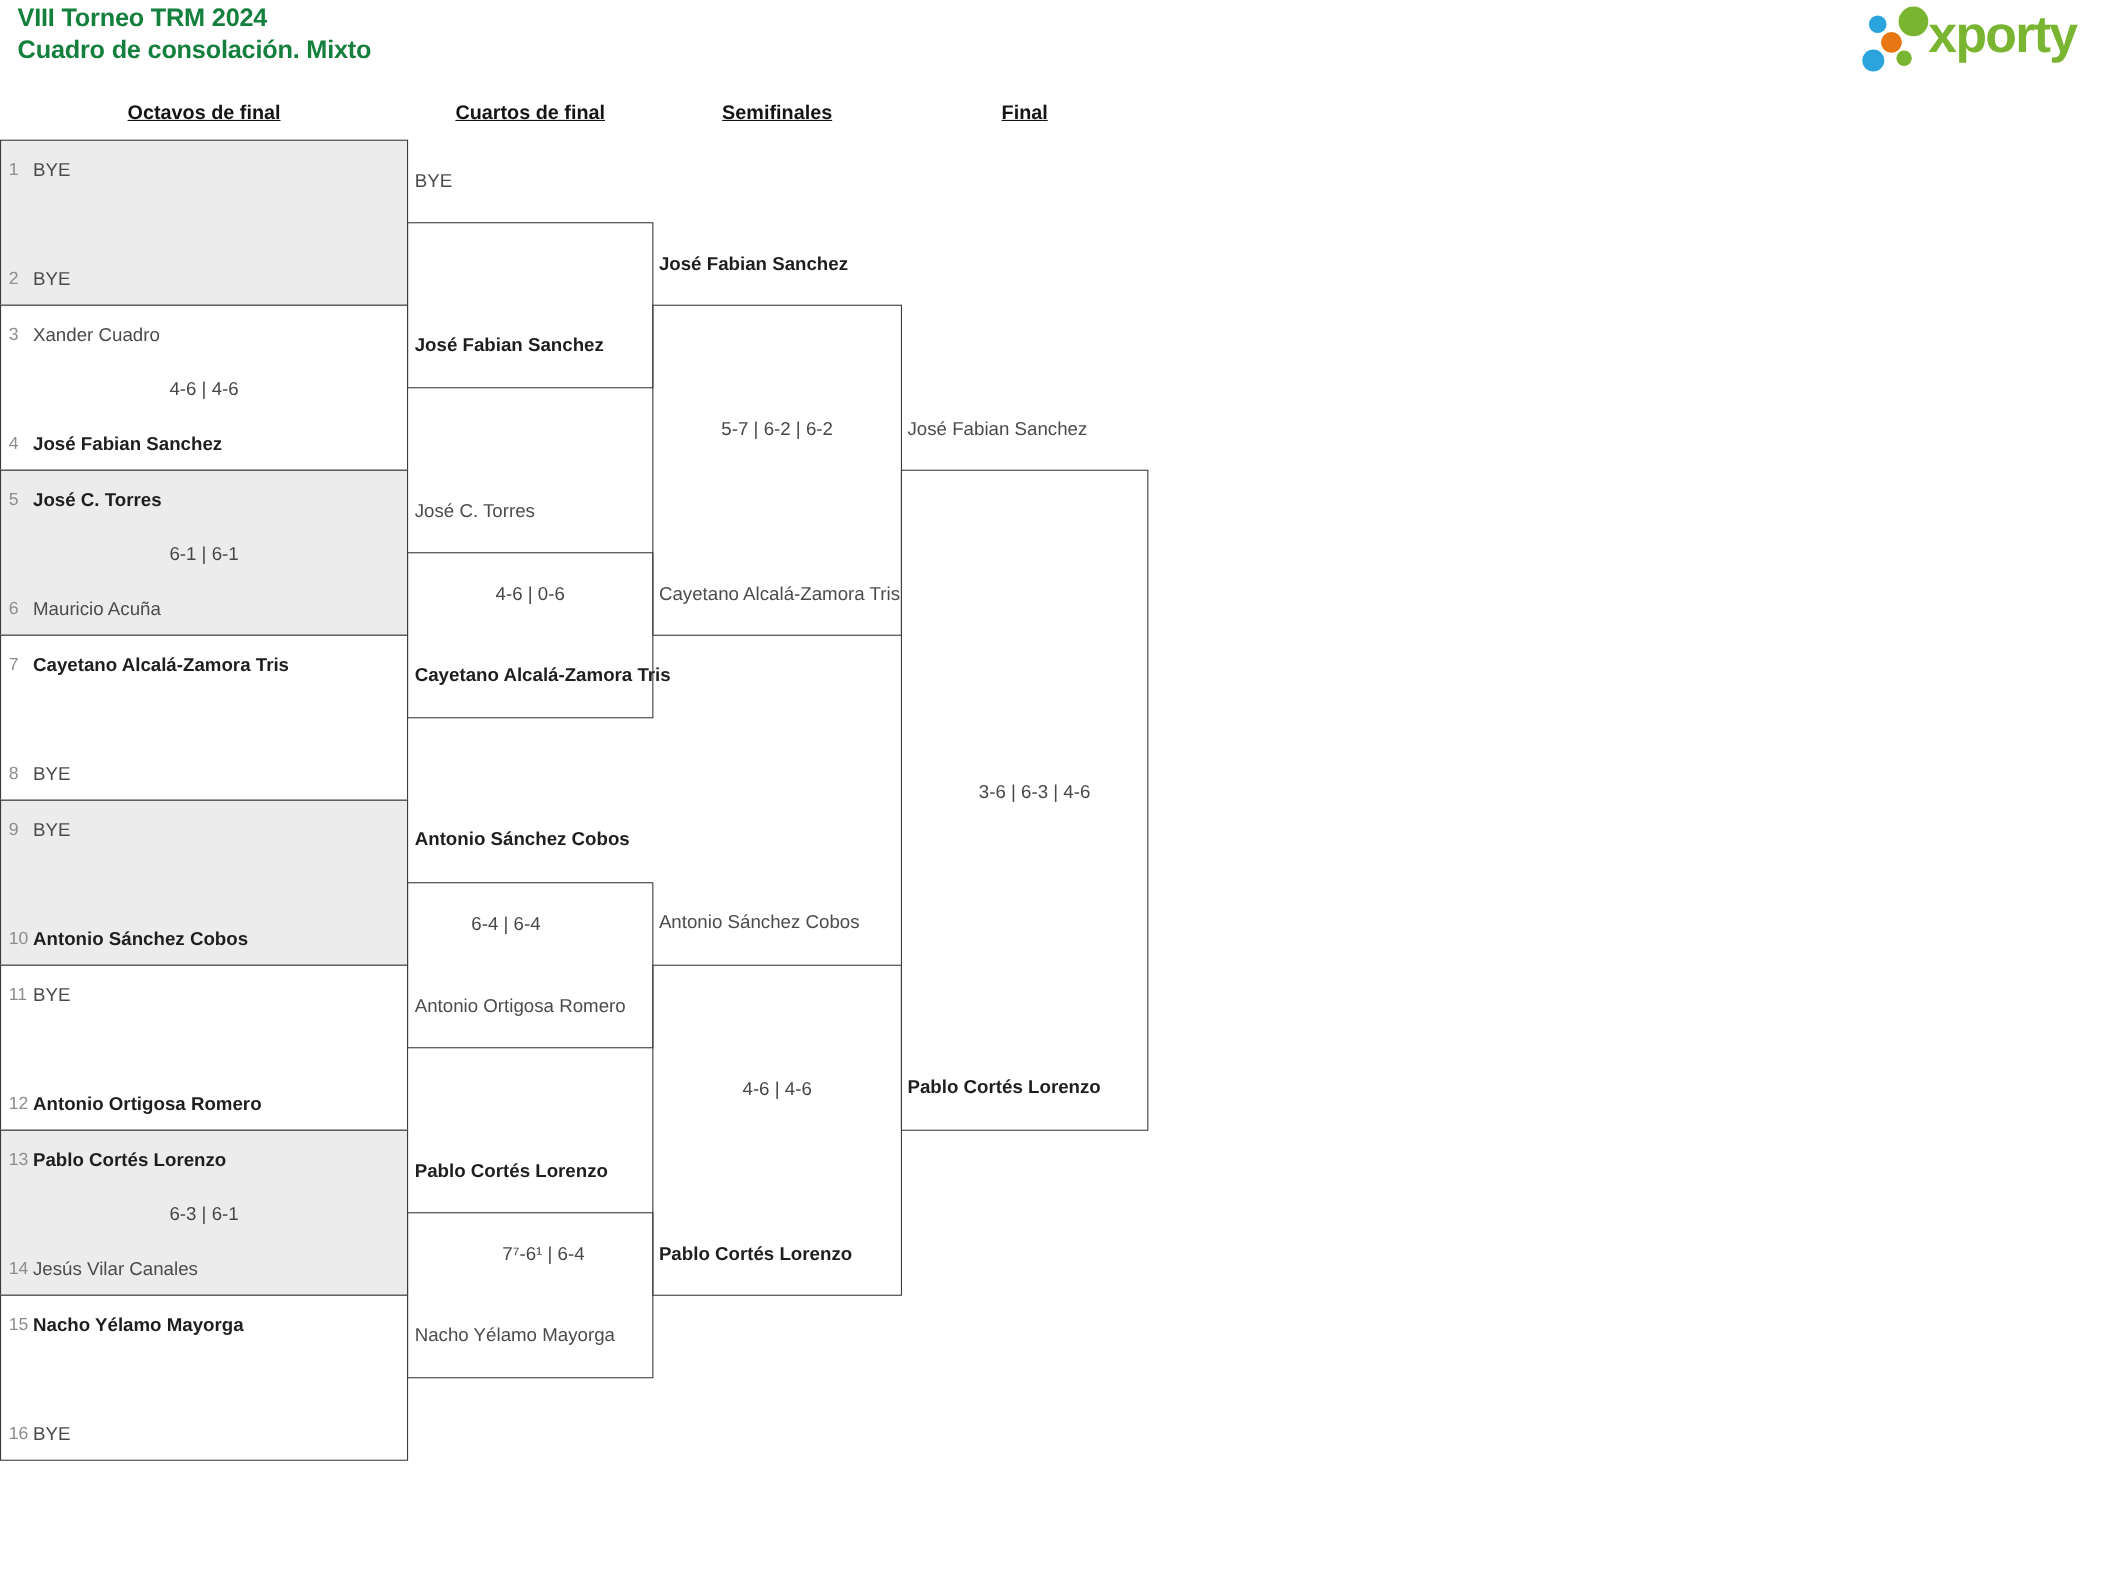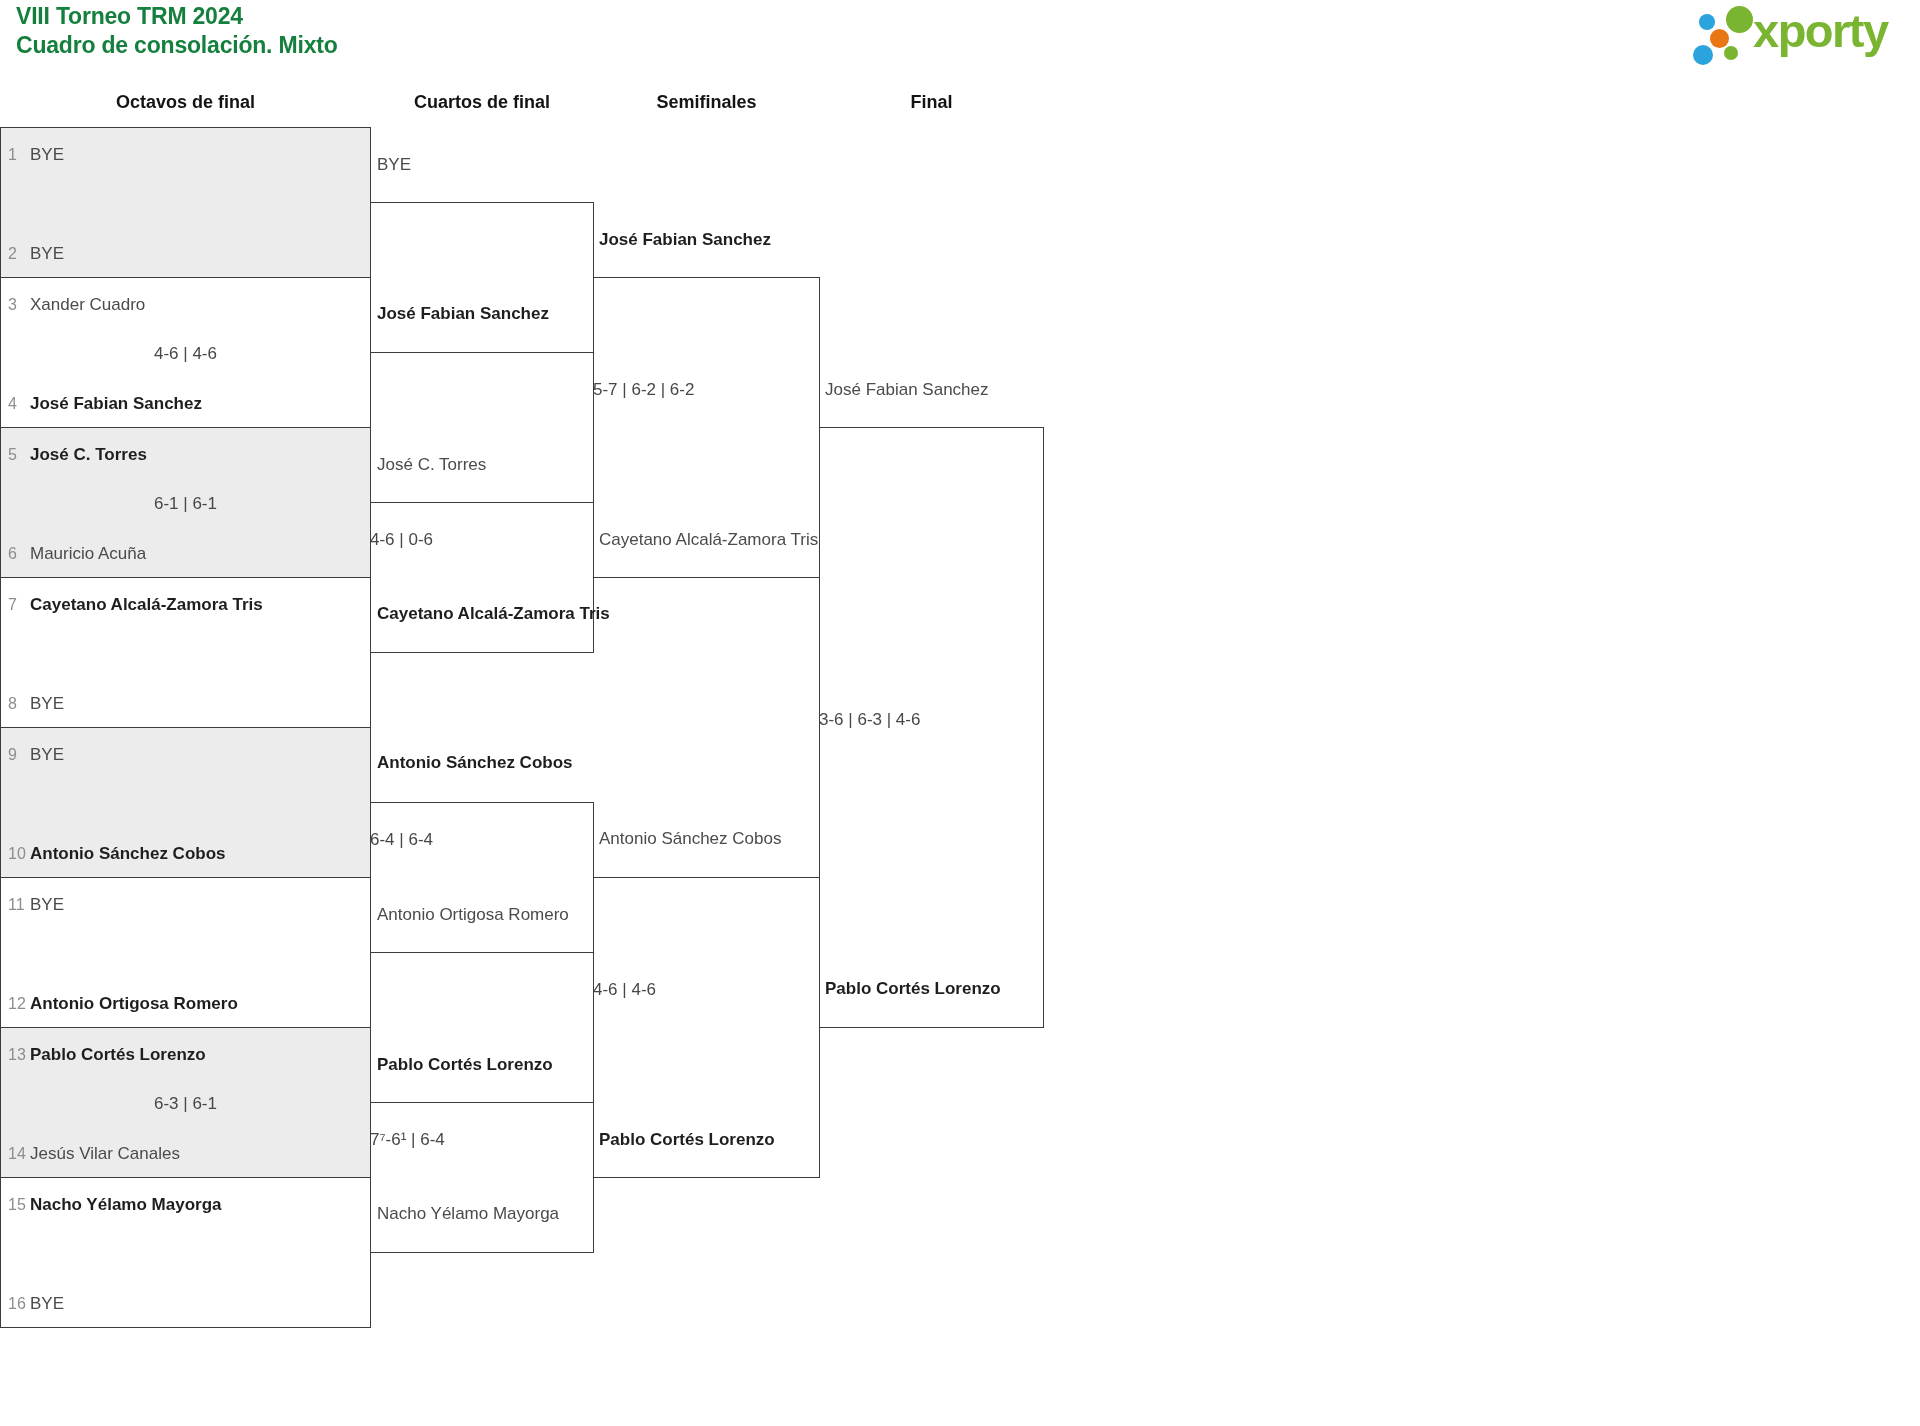--- a/index.html
+++ b/index.html
@@ -19,21 +19,21 @@
   .dot-orange{left:40px;top:29px;width:19px;height:19px;background:#e87612;}
   .dot-blue-lg{left:23px;top:45px;width:20px;height:20px;background:#2ba3dd;}
   .dot-green-sm{left:54px;top:46px;width:14px;height:14px;background:#79b530;}
   .logo-text{
     position:absolute;left:83px;top:5px;color:#79b530;font-size:47px;
     font-weight:700;letter-spacing:-1.5px;line-height:52px;
   }
   
   .rhead{
     position:absolute;top:92px;text-align:center;font-size:18px;font-weight:700;
-    color:#141414;white-space:nowrap;
+    color:#141414;white-space:nowrap;text-decoration:underline;
   }
   
   .obox{
     position:absolute;left:0;width:371px;height:151px;box-sizing:border-box;
     border:1px solid #3c3c3c;background:#ffffff;
   }
   .obox.gray{background:#ececec;}
   .rbox{
     position:absolute;box-sizing:border-box;border:1px solid #3c3c3c;background:transparent;
   }
@@ -45,21 +45,21 @@
   .mscore{
     position:absolute;left:0;top:65px;width:100%;height:22px;text-align:center;
     font-size:17px;color:#474747;line-height:22px;
   }
   .flabel{
     position:absolute;height:22px;line-height:22px;font-size:17px;color:#4b4b4b;
     white-space:nowrap;
   }
   .flabel.bold{color:#1e1e1e;font-weight:700;}
   .cscore{
-    position:absolute;height:22px;line-height:22px;
+    position:absolute;height:22px;line-height:22px;text-align:center;
     font-size:17px;color:#474747;white-space:nowrap;
   }
 </style>
 </head>
 <body>
 
 <div class="title-block">
   <div class="title-line">VIII Torneo TRM 2024</div>
   <div class="title-line">Cuadro de consolación. Mixto</div>
 </div>

